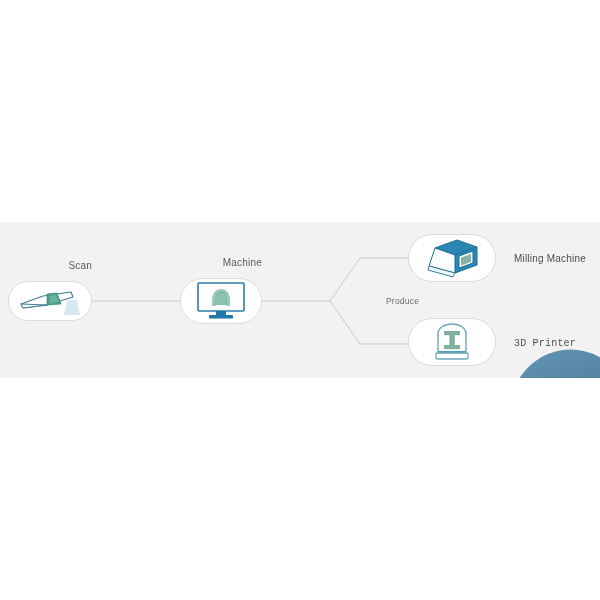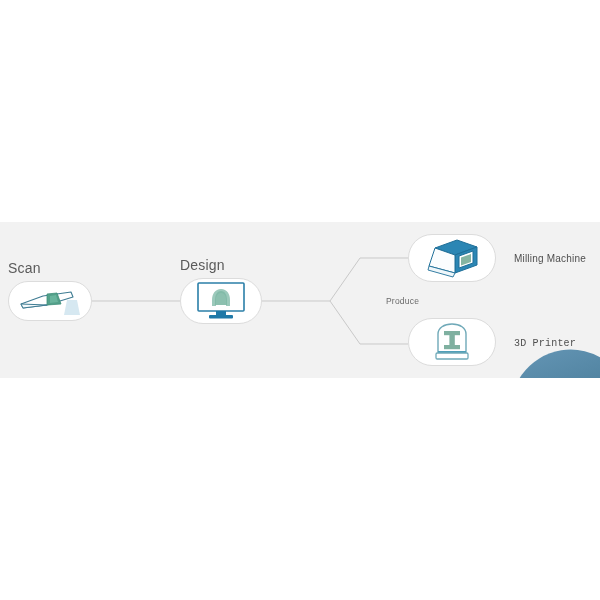--- a/index.html
+++ b/index.html
@@ -52,25 +52,25 @@
     background: #ffffff;
     border: 1px solid #dcdcdc;
     border-radius: 999px;
     box-sizing: border-box;
     display: flex;
     align-items: center;
     justify-content: center;
   }
   .node-caption {
     position: absolute;
-    font-size: 14px;
+    font-size: 10px;
     color: #5a5a5a;
     letter-spacing: .2px;
     white-space: nowrap;
-    text-align: left;
+    text-align: right;
   }
   .side-label {
     position: absolute;
     font-size: 10px;
     color: #4f4f4f;
     letter-spacing: .2px;
     white-space: nowrap;
   }
   .branch-label {
     position: absolute;
@@ -122,21 +122,21 @@
 
           <path d="M4 18 L26 10 L54 6 L56 11 L30 19 L6 22 Z" fill="#ffffff" stroke="#3f7c93" stroke-width="1.1" stroke-linejoin="round"></path>
           <path d="M4 18 L6 22 L30 19 L30 19 Z" fill="#f4f9fb" stroke="#3f7c93" stroke-width="1" stroke-linejoin="round"></path>
 
           <path d="M30 8 L40 7 L44 18 L30 19 Z" fill="#53a08a" stroke="#3f8f79" stroke-width=".8"></path>
           <path d="M33 10 L39 9 L41 16 L33 17 Z" fill="#6cb69f" opacity=".9"></path>
         </svg>
       </span>
     </div>
 
-    <div class="node-caption" id="cap-design">Design</div>
+    <div class="node-caption" id="cap-design">Machine</div>
 
     <div class="node" id="node-design">
       <span class="icon-wrap">
         <svg width="52" height="40" viewBox="0 0 52 40">
 
           <rect x="3" y="2" width="46" height="28" rx="1" fill="#ffffff" stroke="#2b7fa8" stroke-width="1.6"></rect>
 
           <path d="M26 8 C20 8 17 13 17 19 L17 25 L21 25 L21 19 C21 15 23 12 26 12
                    C29 12 31 15 31 19 L31 25 L35 25 L35 19 C35 13 32 8 26 8 Z" fill="#9cc9bb"></path>
           <path d="M26 10 C22 10 20 14 20 19 L20 24 L32 24 L32 19 C32 14 30 10 26 10 Z" fill="#7fb9a6" opacity=".9"></path>

